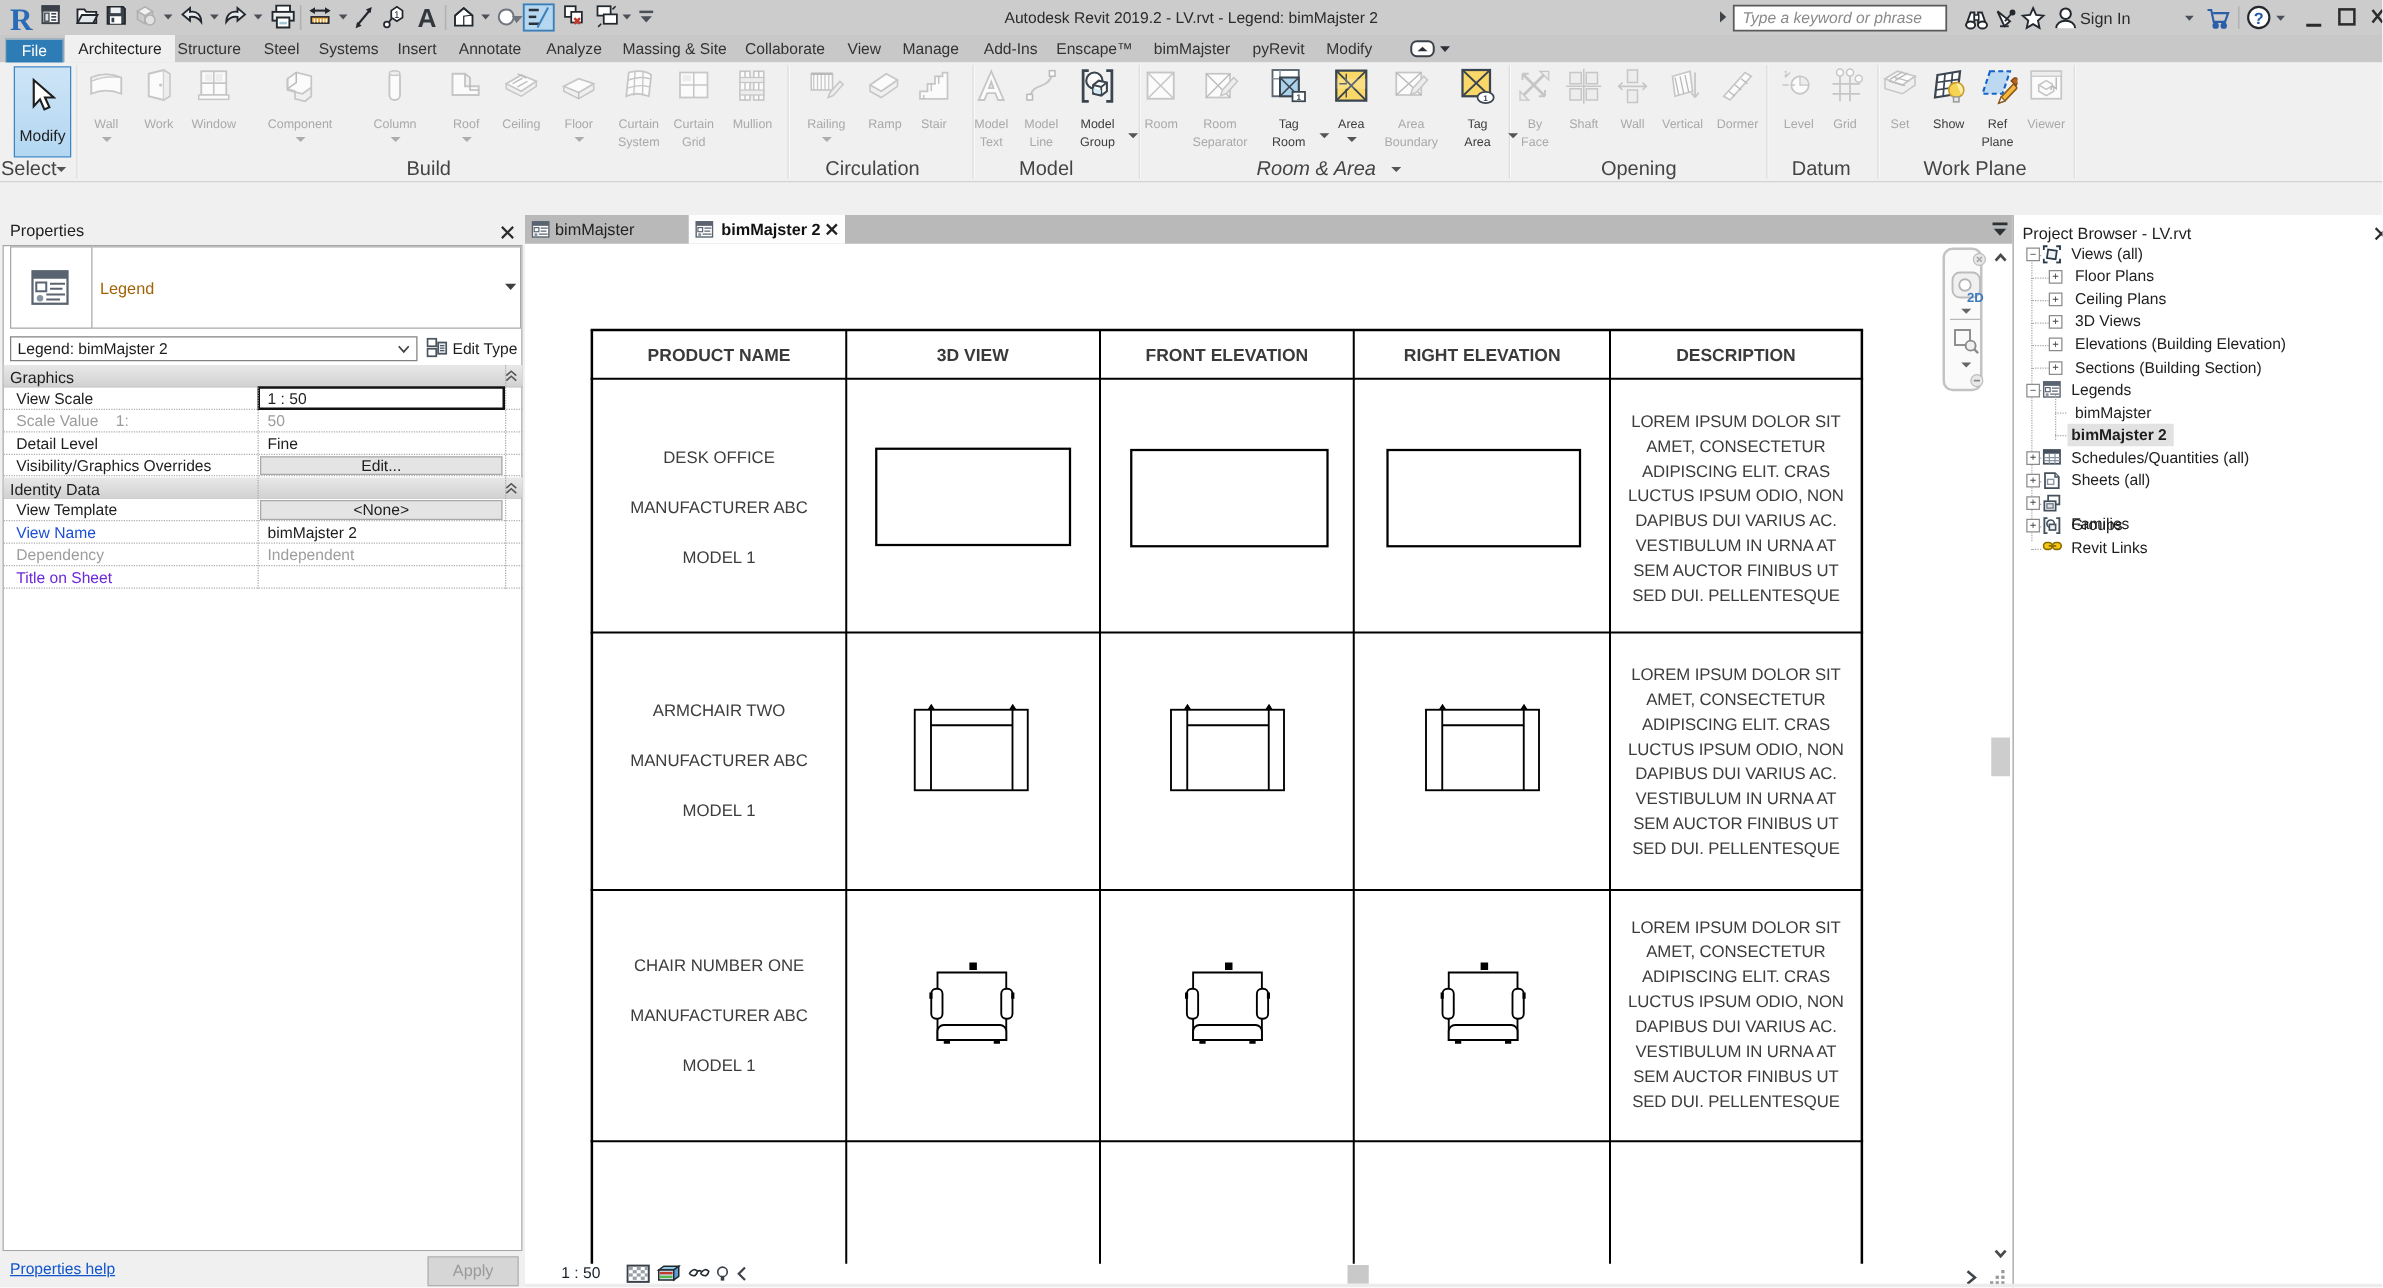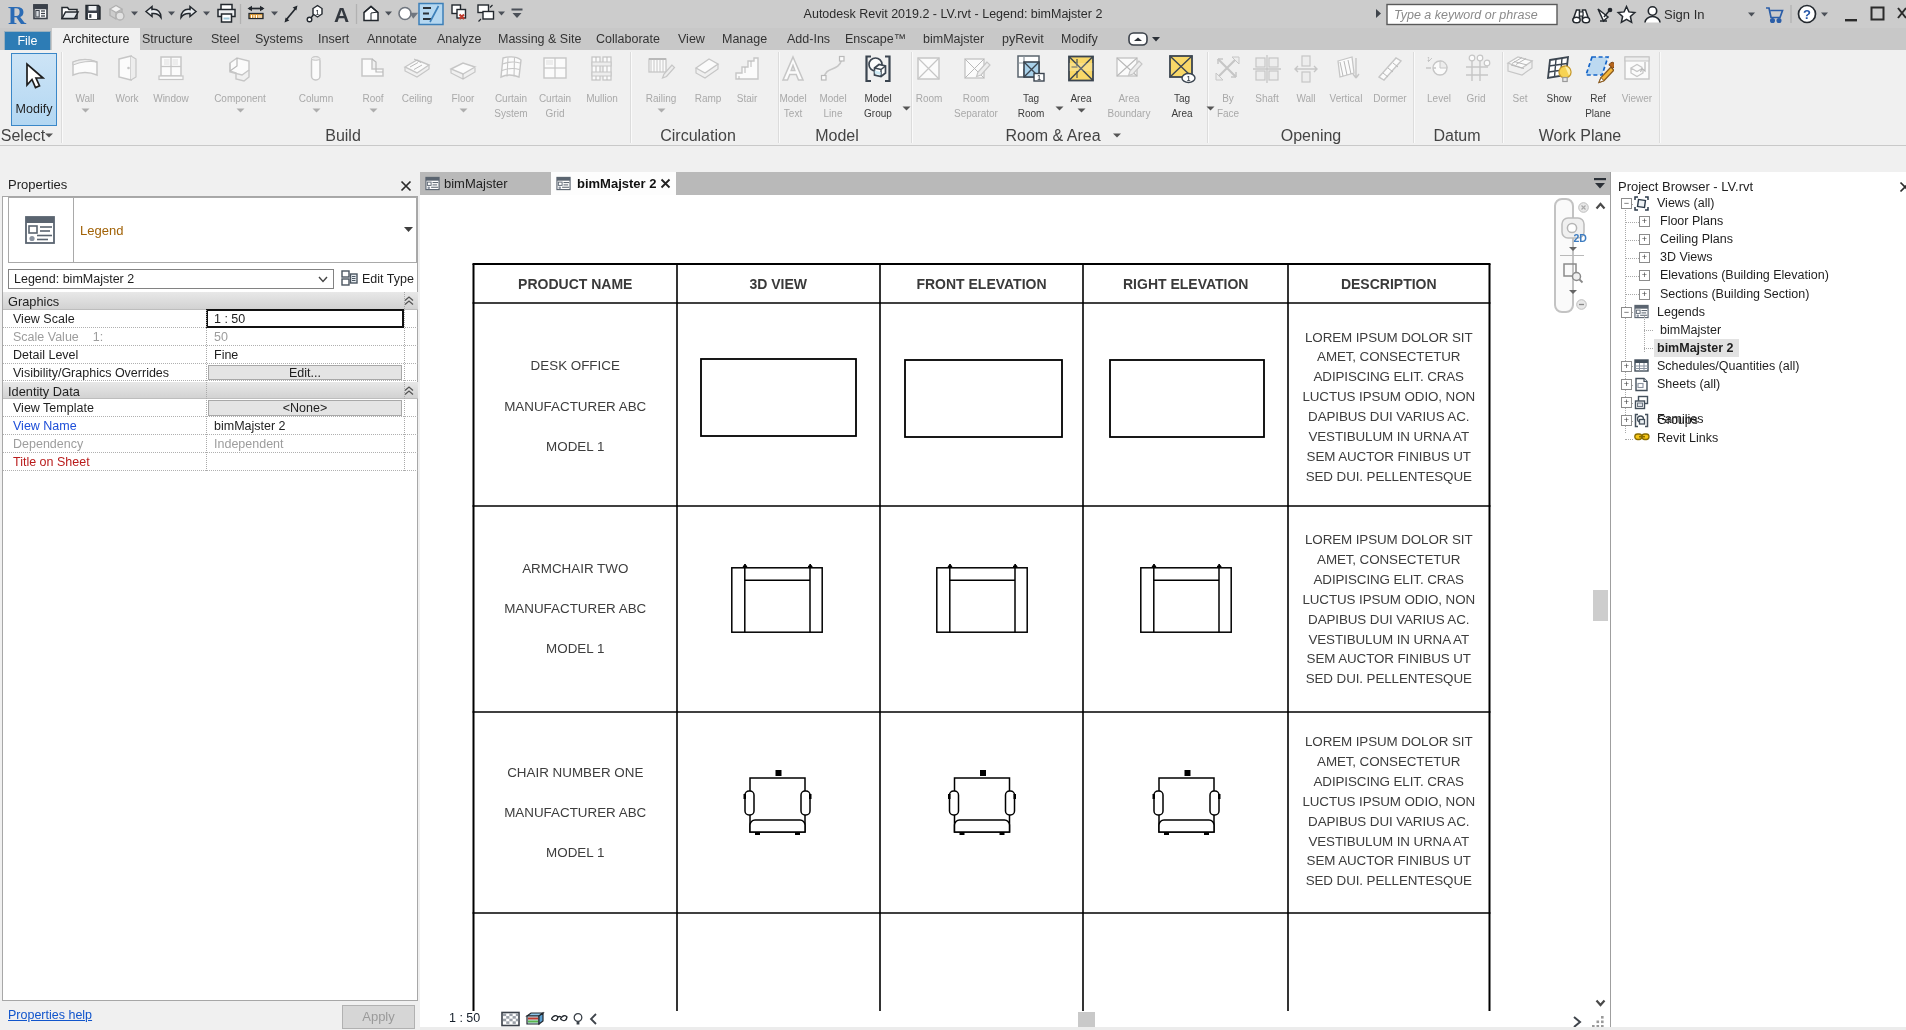--- a/index.html
+++ b/index.html
@@ -228,21 +228,21 @@
   <div class="psep" style="left:630px;"></div>
   <div class="psep" style="left:778px;"></div>
   <div class="psep" style="left:911px;"></div>
   <div class="psep" style="left:1207px;"></div>
   <div class="psep" style="left:1413px;"></div>
   <div class="psep" style="left:1502px;"></div>
   <div class="psep" style="left:1659px;"></div>
   <div class="plabel" style="left:308px;width:70px;">Build</div>
   <div class="plabel" style="left:655px;width:86px;">Circulation</div>
   <div class="plabel" style="left:802px;width:70px;">Model</div>
-  <div class="plabel" style="left:1003px;width:100px;">Room &amp; Area</div>
+  <div class="plabel" style="left:1003px;width:100px;font-style:italic;">Room &amp; Area</div>
   <svg class="abs" style="left:1112px;top:82px" width="10" height="7">
       <path d="M1 1.5 l4 4 4-4 z" fill="#555"></path>
     </svg>
   <div class="plabel" style="left:1276px;width:70px;">Opening</div>
   <div class="plabel" style="left:1422px;width:70px;">Datum</div>
   <div class="plabel" style="left:1535px;width:90px;">Work Plane</div>
   <div class="bigbtn" style="left:46px;width:78px;"><svg width="32" height="32" viewBox="0 0 32 32">
         <path d="M4 9 Q16 4 28 9 L28 22 Q16 17 4 22 Z" fill="#fbfbfb" stroke="#c6c6c6" stroke-width="1.5"></path>
         <path d="M4 9 Q16 4 28 9 Q16 7 4 12 Z" fill="#ededed" stroke="#c6c6c6" stroke-width="1"></path>
       </svg><div class="blabel">Wall</div><svg width="9" height="6" viewBox="0 0 9 6" style="display:block;margin:1px auto 0;">
@@ -518,21 +518,21 @@
   <div class="abs" style="left:3px;top:227.4px;width:415px;height:17.9px;border-bottom:1px dotted #b0b0b0;box-sizing:border-box;"></div>
   <div class="tx" style="left:13px;top:229.4px;font-size:12.5px;color:#1e1e1e;">View Template</div>
   <div class="abs" style="left:208px;top:228.4px;width:194px;height:15.4px;background:#e4e4e4;border:1px solid #a8a8a8;box-sizing:border-box;text-align:center;font-size:12.5px;color:#1e1e1e;line-height:14px;">&lt;None&gt;</div>
   <div class="abs" style="left:3px;top:245.3px;width:415px;height:17.9px;border-bottom:1px dotted #b0b0b0;box-sizing:border-box;"></div>
   <div class="tx" style="left:13px;top:247.3px;font-size:12.5px;color:#1d4ed8;">View Name</div>
   <div class="tx" style="left:214px;top:247.3px;font-size:12.5px;color:#1e1e1e;">bimMajster 2</div>
   <div class="abs" style="left:3px;top:263.2px;width:415px;height:17.9px;border-bottom:1px dotted #b0b0b0;box-sizing:border-box;"></div>
   <div class="tx" style="left:13px;top:265.2px;font-size:12.5px;color:#9d9d9d;">Dependency</div>
   <div class="tx" style="left:214px;top:265.2px;font-size:12.5px;color:#9d9d9d;">Independent</div>
   <div class="abs" style="left:3px;top:281.1px;width:415px;height:17.9px;border-bottom:1px dotted #b0b0b0;box-sizing:border-box;"></div>
-  <div class="tx" style="left:13px;top:283.1px;font-size:12.5px;color:#b91c1c;">Title on Sheet</div>
+  <div class="tx" style="left:13px;top:283.1px;font-size:12.5px;color:#6d28d9;">Title on Sheet</div>
   <div class="tx" style="left:214px;top:283.1px;font-size:12.5px;color:#1e1e1e;"></div>
   <div class="dotl" style="left:206px;top:137.9px;height:161.1px;"></div>
   <div class="dotl" style="left:404px;top:120.0px;height:179.0px;"></div>
 
   <div class="abs" style="left:0px;top:829px;width:420px;height:29px;background:#f0f0f0;"></div>
   <div class="tx" style="left:8px;top:836px;font-size:12.5px;color:#1155cc;text-decoration:underline;">Properties help</div>
   <div class="abs" style="left:342px;top:833px;width:73px;height:24px;background:#d6d6d6;border:1px solid #b1b1b1;box-sizing:border-box;text-align:center;line-height:22px;font-size:13px;color:#9a9a9a;">Apply</div>
 </div>
 <div class="abs" id="canvas">
     <svg class="abs" style="left:0;top:0" width="1190" height="858" viewBox="0 0 1190 858">
@@ -675,21 +675,21 @@
   </svg>
   <div class="tx" style="left:157px;top:4px;font-size:13px;font-weight:bold;color:#111;">bimMajster 2</div>
   <svg class="abs" style="left:240px;top:6px" width="11" height="11">
         <path d="M1.5 1.5 L9.5 9.5 M9.5 1.5 L1.5 9.5" stroke="#222" stroke-width="1.8"></path>
       </svg>
   <svg class="abs" style="left:1173px;top:5px" width="14" height="13" viewBox="0 0 14 13">
         <rect x="1" y="1" width="12" height="2.2" fill="#2b3037"></rect>
         <path d="M2 6 l5 5.5 5-5.5 z" fill="#2b3037"></path>
       </svg>
 </div>
-<div class="abs" style="left:1134px;top:26px;width:20px;height:115px;background:rgba(250,250,250,.9);border:2px solid #c3c3c3;border-radius:8px;box-sizing:border-box;">
+<div class="abs" style="left:1134px;top:26px;width:32px;height:115px;background:rgba(250,250,250,.9);border:2px solid #c3c3c3;border-radius:8px;box-sizing:border-box;">
   <svg class="abs" style="left:22px;top:2px" width="11" height="11" viewBox="0 0 11 11">
         <circle cx="5.5" cy="5.5" r="4.8" fill="#e8e8e8" stroke="#bdbdbd"></circle>
         <path d="M3.5 3.5 l4 4 m0-4 l-4 4" stroke="#aaa" stroke-width="1.2"></path>
       </svg>
   <svg class="abs" style="left:3px;top:16px" width="30" height="30" viewBox="0 0 30 30">
     <path d="M9 2 h10 a6 6 0 0 1 6 6 v8 a6 6 0 0 1 -6 6 h-10 a6 6 0 0 1 -6 -6 v-8 a6 6 0 0 1 6 -6 z" fill="#f0f0f0" stroke="#bcbcbc" stroke-width="1.5"></path>
     <circle cx="13" cy="12" r="4.6" fill="#fff" stroke="#b5b5b5" stroke-width="1.5"></circle>
     <text x="14.5" y="25.5" font-size="10.5" font-weight="bold" fill="#3d7cc0">2D</text>
   </svg>
   <svg class="abs" style="left:12px;top:46px" width="10" height="6">

